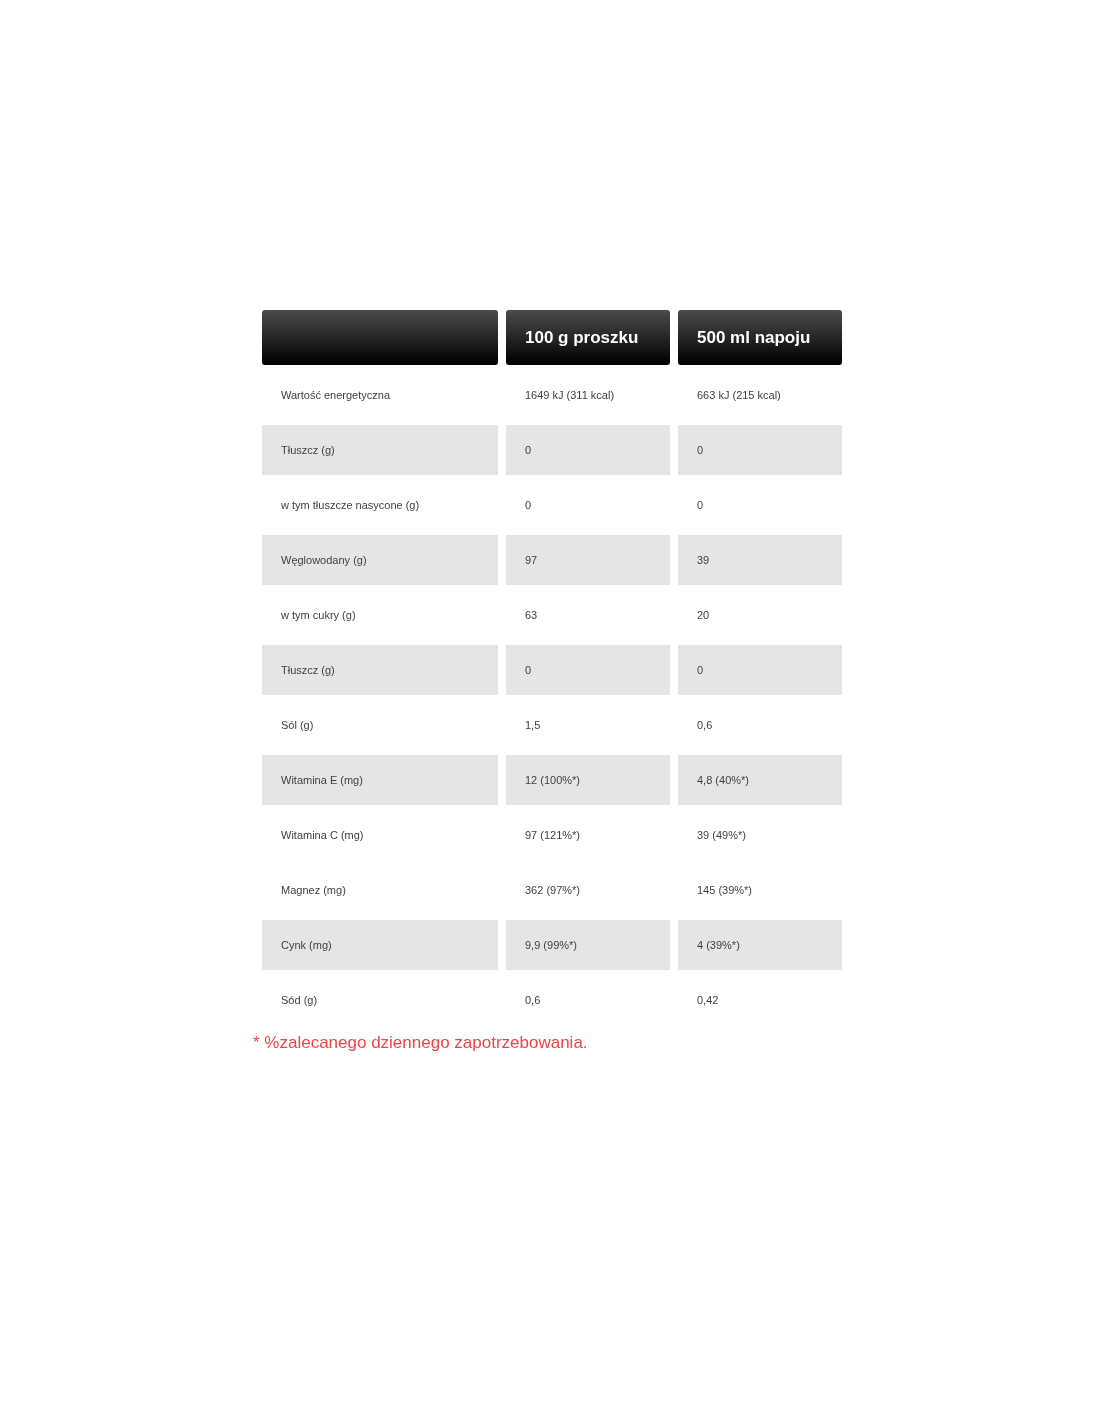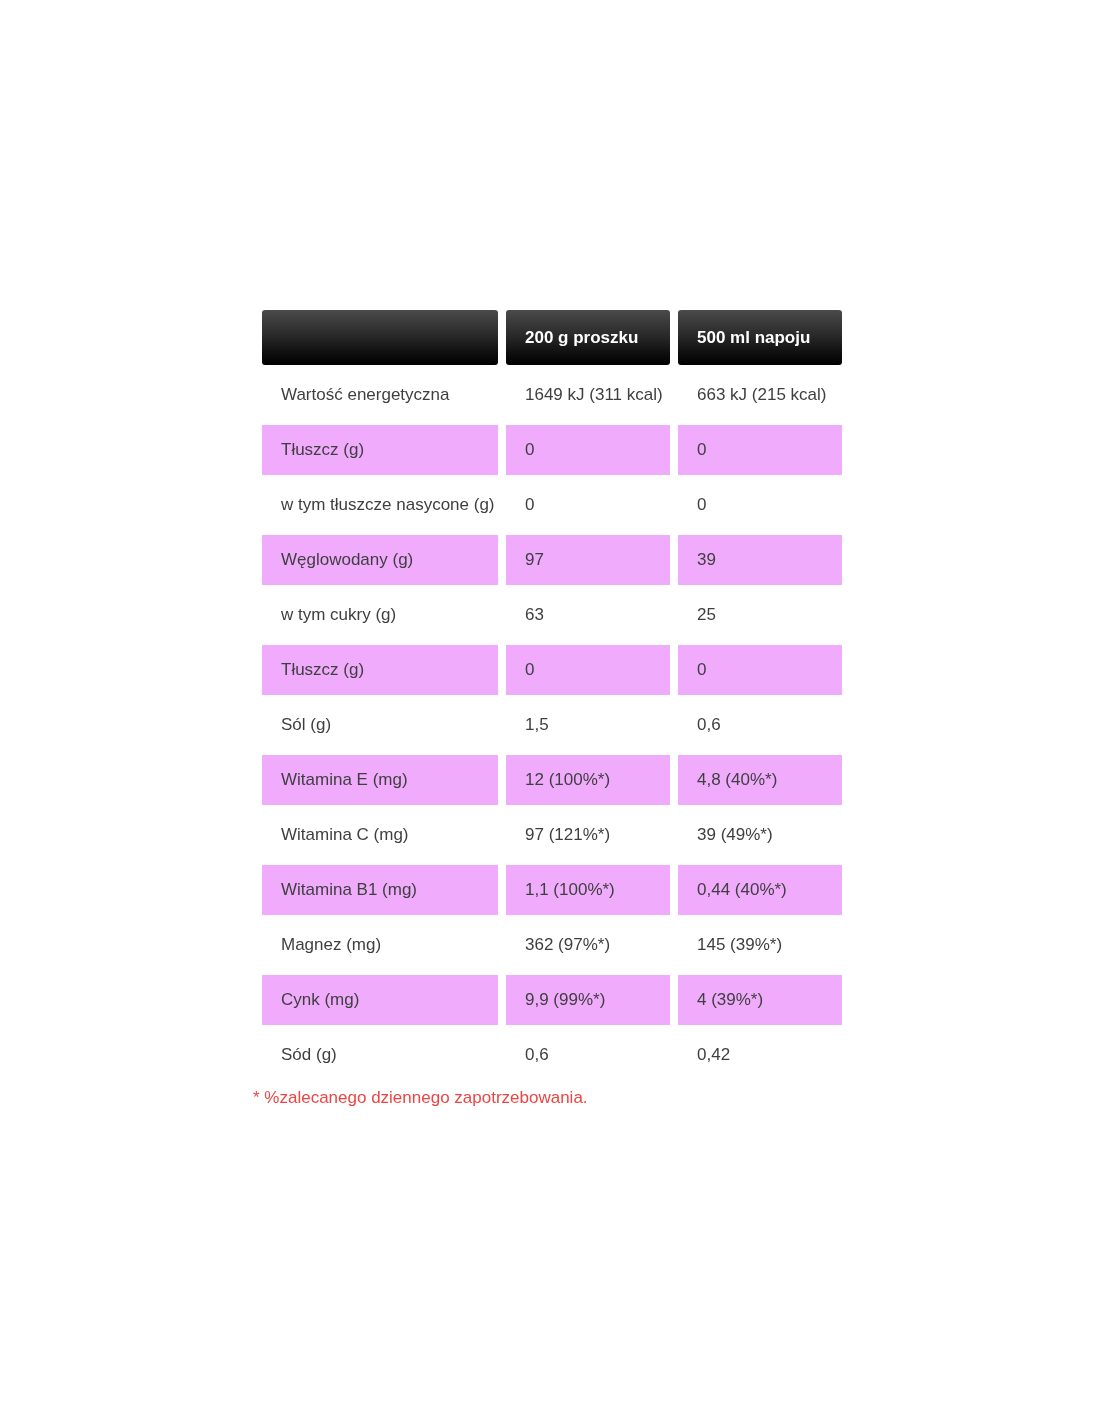--- a/index.html
+++ b/index.html
@@ -40,50 +40,50 @@
     align-items: center;
     padding-left: 19px;
     box-sizing: border-box;
     white-space: nowrap;
   }
   .row {
     height: 50px;
     margin-bottom: 5px;
   }
   .row.gray .cell {
-    background: #f0abfc;
+    background: #e5e5e5;
   }
   .row.white .cell {
     background: #ffffff;
   }
   .cell {
     display: flex;
     align-items: center;
     padding-left: 19px;
     box-sizing: border-box;
-    font-size: 17px;
+    font-size: 11px;
     color: #3f3f3f;
     white-space: nowrap;
   }
   .footnote {
     margin-left: -9px;
     margin-top: 8px;
     font-size: 17px;
     color: #ef4444;
   }
 </style>
 </head>
 <body>
 
 <div class="page">
   <div class="table-wrap">
 
     <div class="thead">
       <div class="th"></div>
-      <div class="th">200 g proszku</div>
+      <div class="th">100 g proszku</div>
       <div class="th">500 ml napoju</div>
     </div>
 
     <div id="tbody">
         <div class="row white">
           <div class="cell">Wartość energetyczna</div>
           <div class="cell">1649 kJ (311 kcal)</div>
           <div class="cell">663 kJ (215 kcal)</div>
         </div>
         <div class="row gray">
@@ -97,46 +97,41 @@
           <div class="cell">0</div>
         </div>
         <div class="row gray">
           <div class="cell">Węglowodany (g)</div>
           <div class="cell">97</div>
           <div class="cell">39</div>
         </div>
         <div class="row white">
           <div class="cell">w tym cukry (g)</div>
           <div class="cell">63</div>
-          <div class="cell">25</div>
+          <div class="cell">20</div>
         </div>
         <div class="row gray">
           <div class="cell">Tłuszcz (g)</div>
           <div class="cell">0</div>
           <div class="cell">0</div>
         </div>
         <div class="row white">
           <div class="cell">Sól (g)</div>
           <div class="cell">1,5</div>
           <div class="cell">0,6</div>
         </div>
         <div class="row gray">
           <div class="cell">Witamina E (mg)</div>
           <div class="cell">12 (100%*)</div>
           <div class="cell">4,8 (40%*)</div>
         </div>
         <div class="row white">
           <div class="cell">Witamina C (mg)</div>
           <div class="cell">97 (121%*)</div>
           <div class="cell">39 (49%*)</div>
-        </div>
-        <div class="row gray">
-          <div class="cell">Witamina B1 (mg)</div>
-          <div class="cell">1,1 (100%*)</div>
-          <div class="cell">0,44 (40%*)</div>
         </div>
         <div class="row white">
           <div class="cell">Magnez (mg)</div>
           <div class="cell">362 (97%*)</div>
           <div class="cell">145 (39%*)</div>
         </div>
         <div class="row gray">
           <div class="cell">Cynk (mg)</div>
           <div class="cell">9,9 (99%*)</div>
           <div class="cell">4 (39%*)</div>

